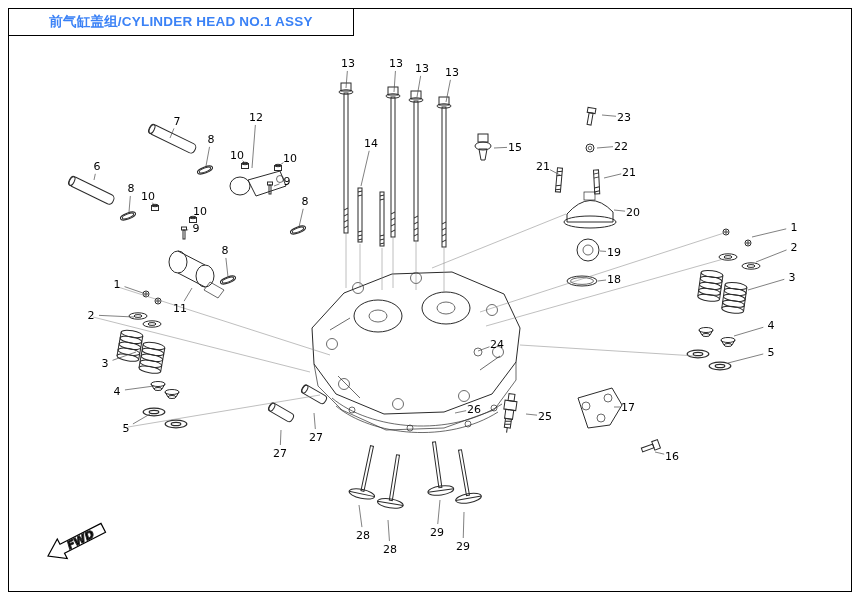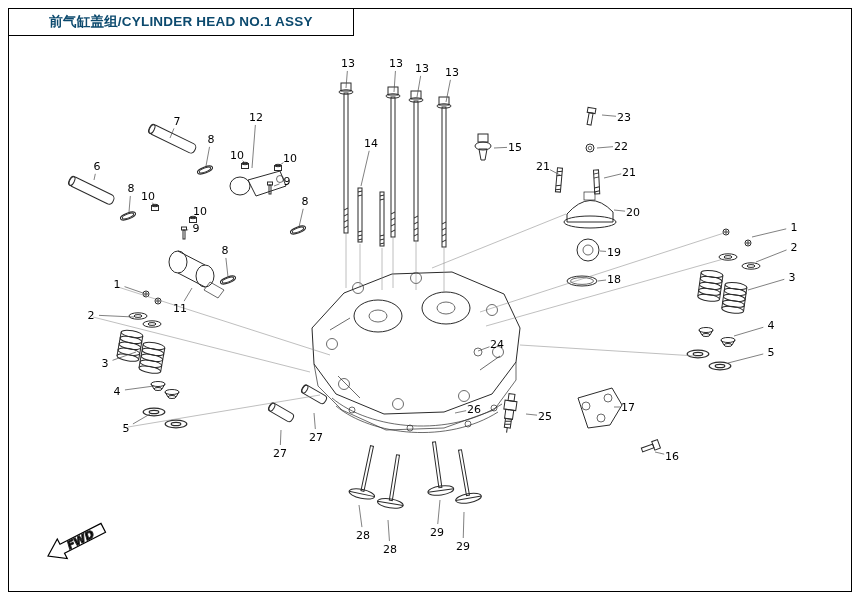--- a/index.html
+++ b/index.html
@@ -1,20 +1,20 @@
 <!DOCTYPE html>
 <html><head>
 <meta charset="utf-8">
 <style>
   html,body{margin:0;padding:0;width:860px;height:600px;background:#ffffff;overflow:hidden;
     font-family:"Liberation Sans",sans-serif;position:relative;}
   .frame{position:absolute;left:8px;top:8px;width:842px;height:582px;border:1.5px solid #000;background:#fff;}
   .title-box{position:absolute;left:8px;top:8px;width:344px;height:26px;border:1.5px solid #000;
     background:#fff;display:flex;align-items:center;justify-content:center;
-    font-weight:bold;font-size:13.5px;color:#0c4a6e;letter-spacing:.2px;z-index:5;}
+    font-weight:bold;font-size:13.5px;color:#3b82f6;letter-spacing:.2px;z-index:5;}
   svg.scene{position:absolute;left:0;top:0;z-index:2;}
   .draw{stroke:#2b2b2b;fill:none;stroke-width:1;}
   .thin{stroke:#2b2b2b;fill:none;stroke-width:.7;}
   .ref{stroke:#8a8a8a;fill:none;stroke-width:.55;}
   .leader{stroke:#4a4a4a;stroke-width:.7;fill:none;}
   .callout{font-size:11px;fill:#000;text-anchor:middle;font-family:"DejaVu Sans",sans-serif;}
   .fwd-text{font-size:11px;font-style:italic;font-weight:bold;fill:#000;font-family:"DejaVu Sans",sans-serif;}
 </style>
 </head>
 <body>

